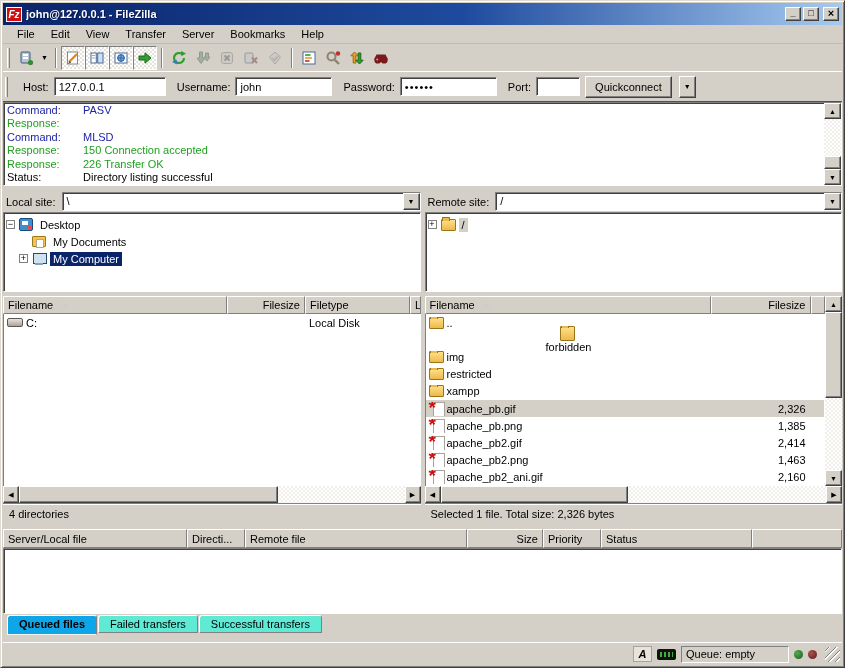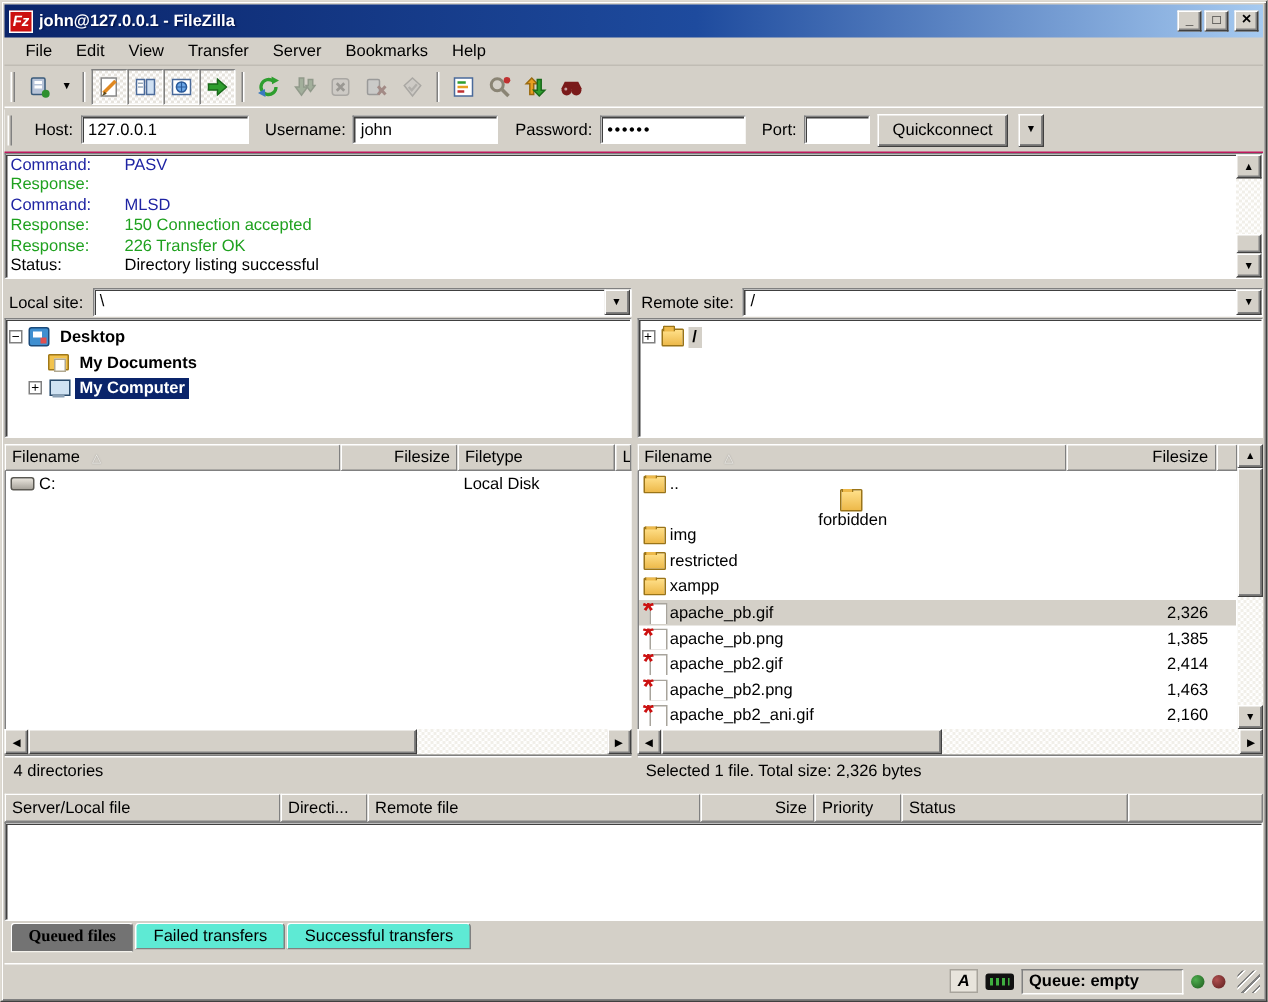--- a/index.html
+++ b/index.html
@@ -97,21 +97,21 @@
   .combo-text{ flex:1; padding:1px 4px; line-height:15px; }
   .combo-btn{ width:17px; background:#d4d0c8; border:1px solid; border-color:#fff #404040 #404040 #fff;
     box-shadow: inset -1px -1px 0 #808080; font-size:7px; display:flex; align-items:center; justify-content:center; }
 
   .treebox{ height:80px; flex:0 0 80px; background:#fff; border:1px solid; border-color:#808080 #fff #fff #808080;
     box-shadow: inset 1px 1px 0 #404040; padding:3px 2px; overflow:hidden; }
   .trow{ display:flex; align-items:center; height:17px; white-space:nowrap; }
   .expander{ width:9px; height:9px; flex:0 0 9px; border:1px solid #808080; background:#fff; font-size:9px; line-height:7px;
     text-align:center; margin-right:4px; }
   .tindent{ width:13px; flex:0 0 13px; }
-  .tlabel{ padding:1px 3px;font-weight:bold; }
+  .tlabel{ padding:1px 3px; }
   .tlabel.sel{ background:#0a246a; color:#fff; }
   .tlabel.sel-inactive{ background:#d4d0c8; }
 
   .gap4{ height:4px; flex:0 0 4px; }
 
   .listhdr{ height:18px; flex:0 0 18px; display:flex; overflow:hidden; }
   .hcell{ background:#d4d0c8; border:1px solid; border-color:#fff #808080 #808080 #fff; padding:1px 4px;
     display:flex; align-items:center; white-space:nowrap; overflow:hidden; }
   .hcell .sort{ color:#f1efe9; text-shadow:0 0 1px #808080; font-size:8px; margin-left:8px; }
   .hfill{ flex:1; }
@@ -151,34 +151,34 @@
   .i-imgfile::before{ content:""; position:absolute; right:0; top:0; width:10px; height:13px; background:#fff; border:1px solid #a8a49c; }
   .i-imgfile .star{ position:absolute; left:0; top:-3px; color:#cc1010; font-size:19px; font-weight:bold; line-height:17px; }
 
   
   .queue-hdr{ height:19px; flex:0 0 19px; display:flex; overflow:hidden; }
   .queue-body{ flex:1; background:#fff; border:1px solid; border-color:#808080 #fff #fff #808080;
     box-shadow: inset 1px 1px 0 #404040; min-height:30px; }
   .tabs{ height:21px; flex:0 0 21px; display:flex; align-items:flex-start; padding:1px 0 0 4px; }
   .tab{ height:18px; padding:2px 11px 0 11px; background:#5eead4; border:1px solid; border-color:#fff #808080 #808080 #fff;
     border-radius:3px 3px 0 0; margin-right:1px; }
-  .tab.active{ background:#737373; font-weight:bold; border-bottom-color:#f4f2ec; height:20px;font-family:Liberation Serif, serif; }
+  .tab.active{ background:#0ea5e9; font-weight:bold; border-bottom-color:#f4f2ec; height:20px; }
   .tabs-underline{ flex:1; }
   .bottom-gap{ flex:0 0 7px; }
 
   
   .statusbar{ height:23px; flex:0 0 23px; border-top:1px solid #fff; display:flex; align-items:center;
     justify-content:flex-end; gap:5px; padding:0 2px 0 6px; }
   .stat-a{ width:19px; height:16px; border:1px solid #a8a49c; background:#e8e4dc; font-weight:bold; font-style:italic;
     text-align:center; line-height:14px; font-size:11px; }
   .stat-badge{ width:19px; height:11px; background:#111; border-radius:2px; position:relative; }
   .stat-badge::after{ content:""; position:absolute; left:3px; top:3px; width:13px; height:5px;
     background:repeating-linear-gradient(90deg,#3fae3f 0 2px,#111 2px 4px); }
   .queue-field{ width:108px; height:17px; border:1px solid; border-color:#808080 #fff #fff #808080;
-    background:#d4d0c8; padding:1px 4px;font-weight:bold; }
+    background:#d4d0c8; padding:1px 4px; }
   .led{ width:9px; height:9px; border-radius:50%; }
   .led.green{ background:radial-gradient(circle at 35% 35%, #4fae4f, #1c581c); }
   .led.red{ background:radial-gradient(circle at 35% 35%, #b05050, #5a1c1c); }
   .grip{ width:15px; height:15px; margin-left:3px;
     background:repeating-linear-gradient(-45deg, transparent 0 2px, #fff 2px 3px, #808080 3px 4px, transparent 4px 5px); }
 </style>
 </head>
 <body>
 
 <div class="window">

